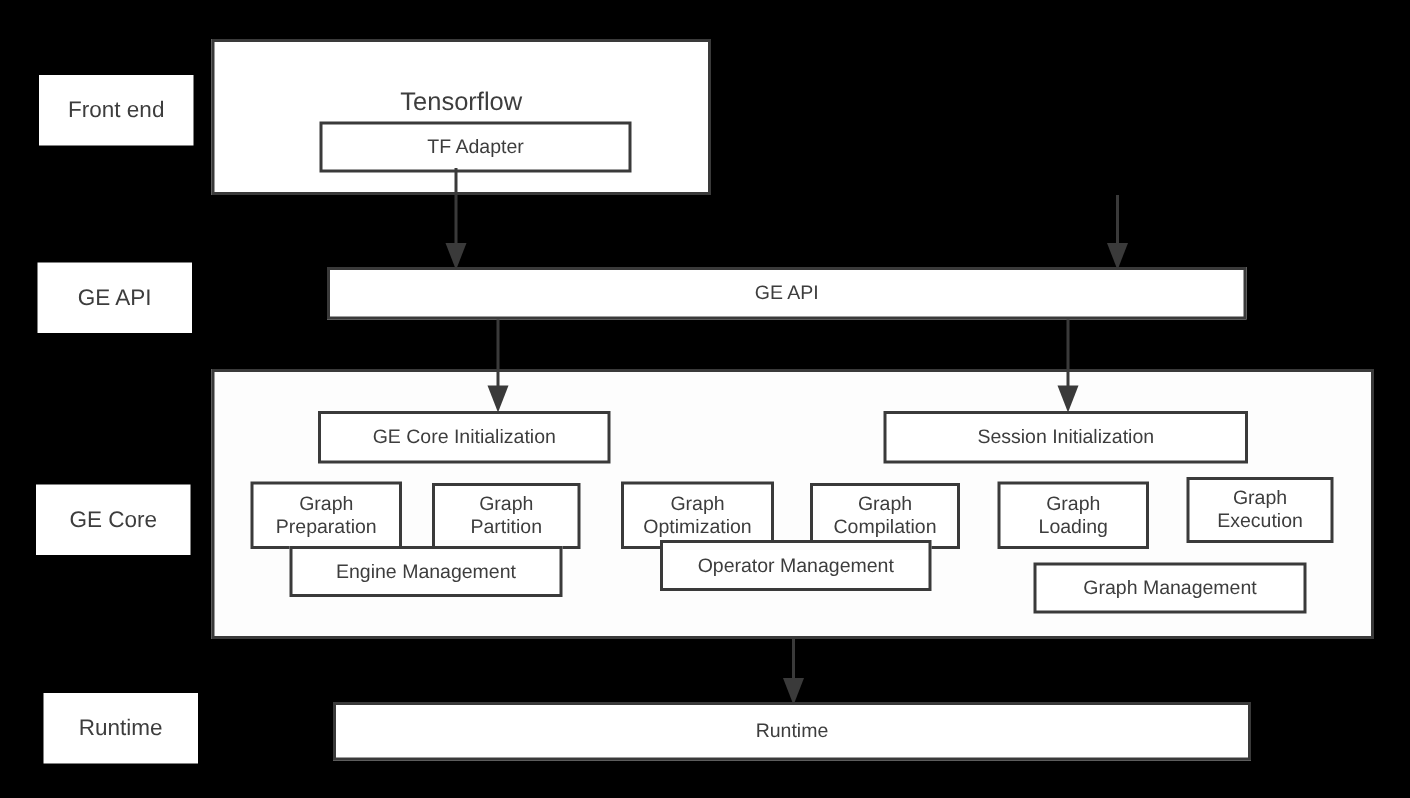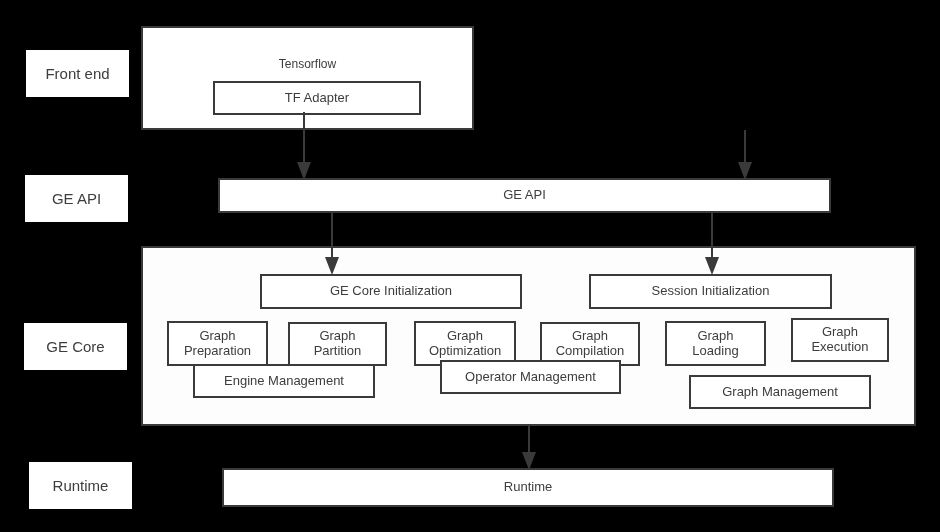--- a/index.html
+++ b/index.html
@@ -41,21 +41,21 @@
     border: 2px solid #3a3a3a;
     align-items: flex-start;
     justify-content: center;
   }
   .group-title {
     position: absolute;
     top: 28px;
     left: 0;
     right: 0;
     text-align: center;
-    font-size: 12px;
+    font-size: 17px;
     color: #3d3d3d;
   }
   .arrow {
     position: absolute;
   }
   .arrow svg {
     display: block;
     overflow: visible;
   }
 </style>
@@ -88,21 +88,21 @@
     <span>TF Adapter</span>
   </div>
 
 
   <div class="box" style="left:218px; top:178px; width:613px; height:35px;">
     <span>GE API</span>
   </div>
 
   <div class="box group" style="left:141px; top:246px; width:775px; height:180px;"></div>
 
-  <div class="box" style="left:212px; top:274px; width:262px; height:35px;margin-left:48px;">
+  <div class="box" style="left:212px; top:274px; width:195px; height:35px;">
     <span>GE Core Initialization</span>
   </div>
 
   <div class="box" style="left:589px; top:274px; width:243px; height:35px;">
     <span>Session Initialization</span>
   </div>
 
   <div class="box" style="left:167px; top:321px; width:101px; height:45px;">
     <span>Graph
 Preparation</span>

